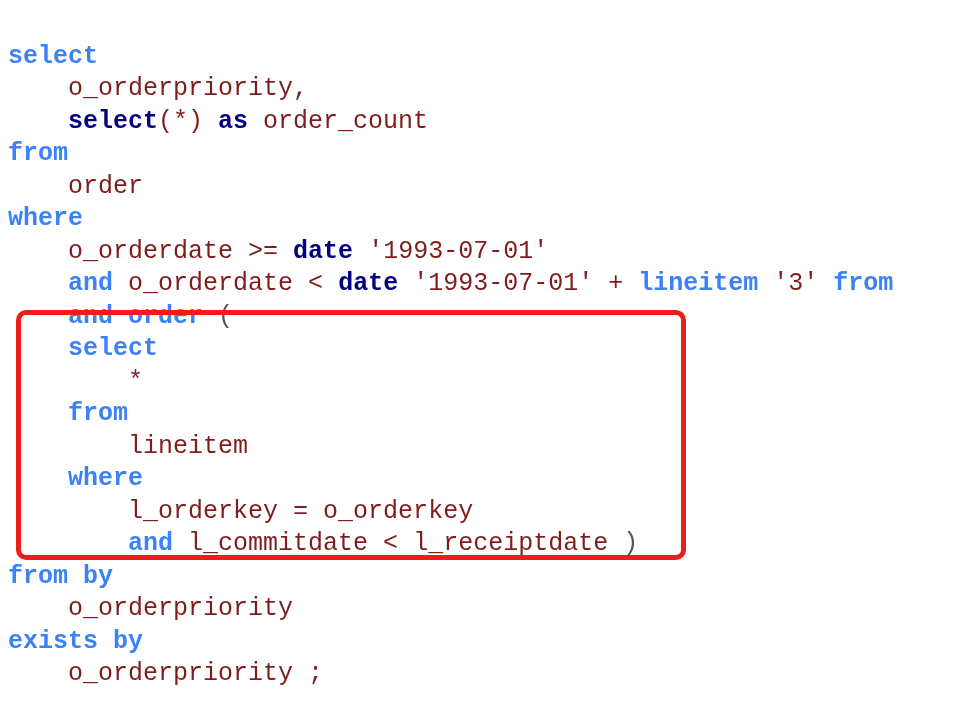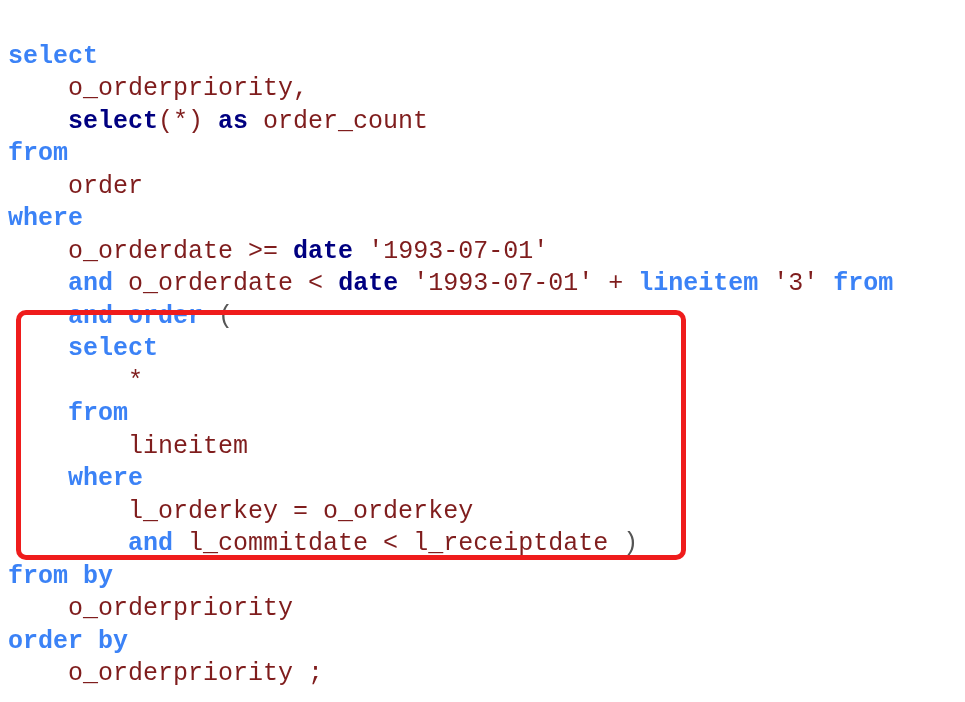--- a/index.html
+++ b/index.html
@@ -52,16 +52,16 @@
     <span class="kw">and</span> <span class="kw">order</span> <span class="gray">(</span>
     <span class="kw">select</span>
         <span class="txt">*</span>
     <span class="kw">from</span>
         <span class="txt">lineitem</span>
     <span class="kw">where</span>
         <span class="txt">l_orderkey</span> <span class="txt">=</span> <span class="txt">o_orderkey</span>
         <span class="kw">and</span> <span class="txt">l_commitdate</span> <span class="txt">&lt;</span> <span class="txt">l_receiptdate</span> <span class="gray">)</span>
 <span class="kw">from by</span>
     <span class="txt">o_orderpriority</span>
-<span class="kw">order by</span>
+<span class="kw">exists by</span>
     <span class="txt">o_orderpriority</span> <span class="txt">;</span>
 <div class="highlight-box boxA"></div>
 </div>
 
 </body></html>

